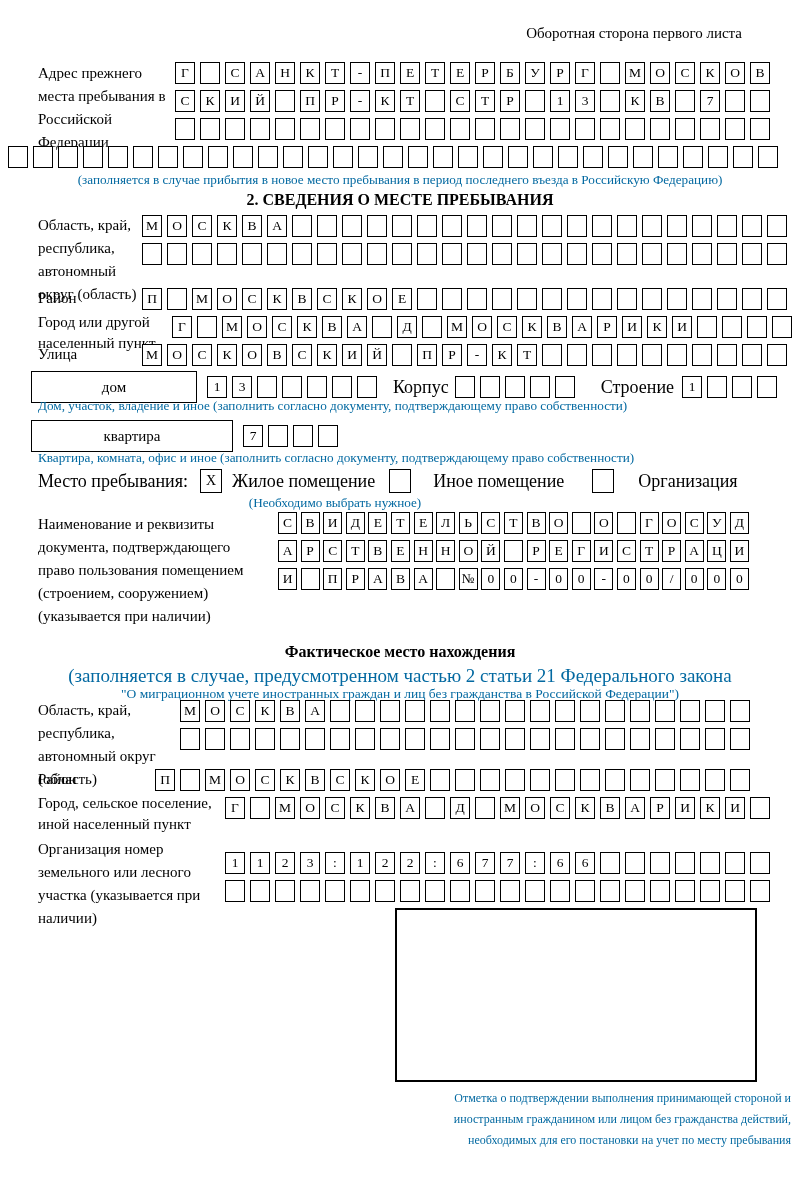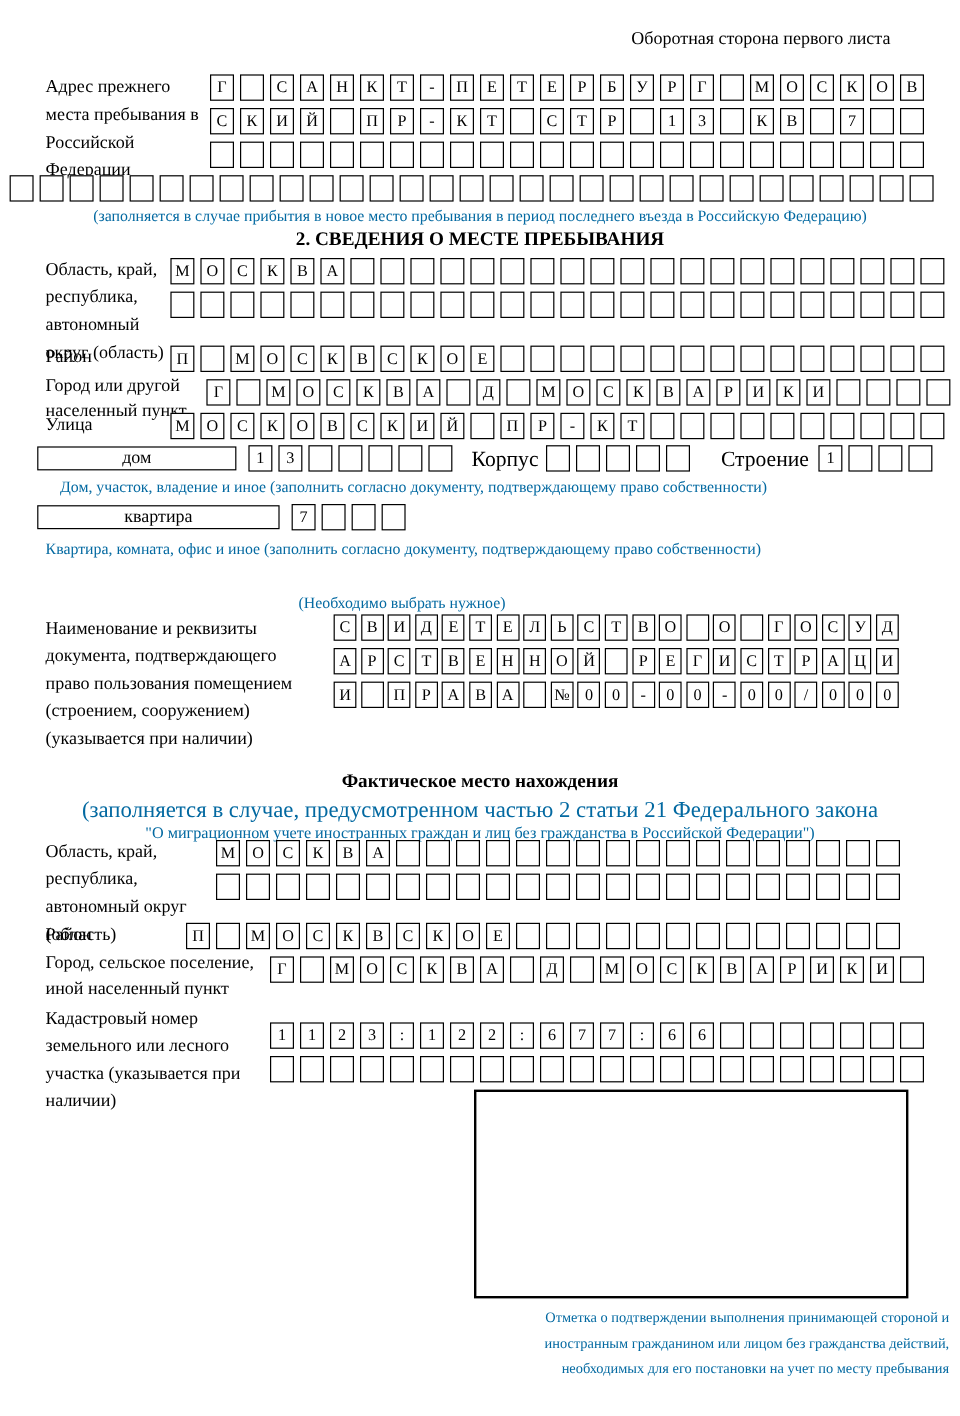--- a/index.html
+++ b/index.html
@@ -18,21 +18,21 @@
   .cells-row{display:flex;gap:5px;}
   .cells-row.narrow{gap:3.6px;}
   .cell{
     flex:0 0 20px;width:20px;height:22px;box-sizing:border-box;
     border:1.6px solid #000;
     font-size:13.5px;line-height:19px;text-align:center;
     background:#fff;overflow:hidden;
   }
   .cells-row.narrow .cell{flex:0 0 19px;width:19px;}
   .widebox{
-    box-sizing:border-box;border:1.6px solid #000;height:20px;
+    box-sizing:border-box;border:1.6px solid #000;height:32px;
     display:flex;align-items:center;justify-content:center;
     font-size:15px;background:#fff;
   }
   .inline-row{display:flex;align-items:center;}
   .checkbox{
     box-sizing:border-box;width:22px;height:24px;border:1.6px solid #000;
     font-size:14px;line-height:21px;text-align:center;background:#fff;flex:0 0 22px;
   }
   .stamp-box{box-sizing:border-box;border:2px solid #000;background:#fff;}
   .opt-label{font-size:18px;}
@@ -327,33 +327,42 @@
         <span class="cell">&nbsp;</span>
       </div>
     <div class="opt-label" style="margin-left:26px;">Строение</div>
     <div class="cells-row" style="margin-left:8px;">
         <span class="cell">1</span>
         <span class="cell">&nbsp;</span>
         <span class="cell">&nbsp;</span>
         <span class="cell">&nbsp;</span>
       </div>
   </div>
-  <div class="abs caption" style="top:397px;left:50px;">Дом, участок, владение и иное (заполнить согласно документу, подтверждающему право собственности)</div>
+  <div class="abs caption" style="top:397px;left:38px;">Дом, участок, владение и иное (заполнить согласно документу, подтверждающему право собственности)</div>
 
   <div class="abs inline-row" style="top:420px;left:31px;">
     <div class="widebox" style="width:202px;">квартира</div>
     <div class="cells-row" style="margin-left:10px;">
         <span class="cell">7</span>
         <span class="cell">&nbsp;</span>
         <span class="cell">&nbsp;</span>
         <span class="cell">&nbsp;</span>
       </div>
   </div>
   <div class="abs caption" style="top:449px;left:38px;">Квартира, комната, офис и иное (заполнить согласно документу, подтверждающему право собственности)</div>
 
+  <div class="abs inline-row" style="top:469px;left:38px;">
+    <div class="opt-label">Место пребывания:</div>
+    <div class="checkbox" style="margin-left:12px;">X</div>
+    <div class="opt-label" style="margin-left:10px;">Жилое помещение</div>
+    <div class="checkbox" style="margin-left:14px;"></div>
+    <div class="opt-label" style="margin-left:22px;">Иное помещение</div>
+    <div class="checkbox" style="margin-left:28px;"></div>
+    <div class="opt-label" style="margin-left:24px;">Организация</div>
+  </div>
   <div class="abs caption" style="top:494px;left:170px;width:330px;text-align:center;">(Необходимо выбрать нужное)</div>
 
   <div class="abs label" style="top:513px;left:38px;width:218px;">Наименование и реквизиты документа, подтверждающего право пользования помещением (строением, сооружением) (указывается при наличии)</div>
   <div class="abs cells-row narrow" style="top:512px;left:278px;">
       <span class="cell">С</span>
       <span class="cell">В</span>
       <span class="cell">И</span>
       <span class="cell">Д</span>
       <span class="cell">Е</span>
       <span class="cell">Т</span>
@@ -523,21 +532,21 @@
       <span class="cell">К</span>
       <span class="cell">В</span>
       <span class="cell">А</span>
       <span class="cell">Р</span>
       <span class="cell">И</span>
       <span class="cell">К</span>
       <span class="cell">И</span>
       <span class="cell">&nbsp;</span>
     </div>
 
-  <div class="abs label" style="top:838px;left:38px;width:180px;">Кадастровый номер земельного или лесного участка (указывается при наличии)</div>
+  <div class="abs label" style="top:838px;left:38px;width:180px;">Организация номер земельного или лесного участка (указывается при наличии)</div>
   <div class="abs cells-row" style="top:852px;left:225px;">
       <span class="cell">1</span>
       <span class="cell">1</span>
       <span class="cell">2</span>
       <span class="cell">3</span>
       <span class="cell">:</span>
       <span class="cell">1</span>
       <span class="cell">2</span>
       <span class="cell">2</span>
       <span class="cell">:</span>

